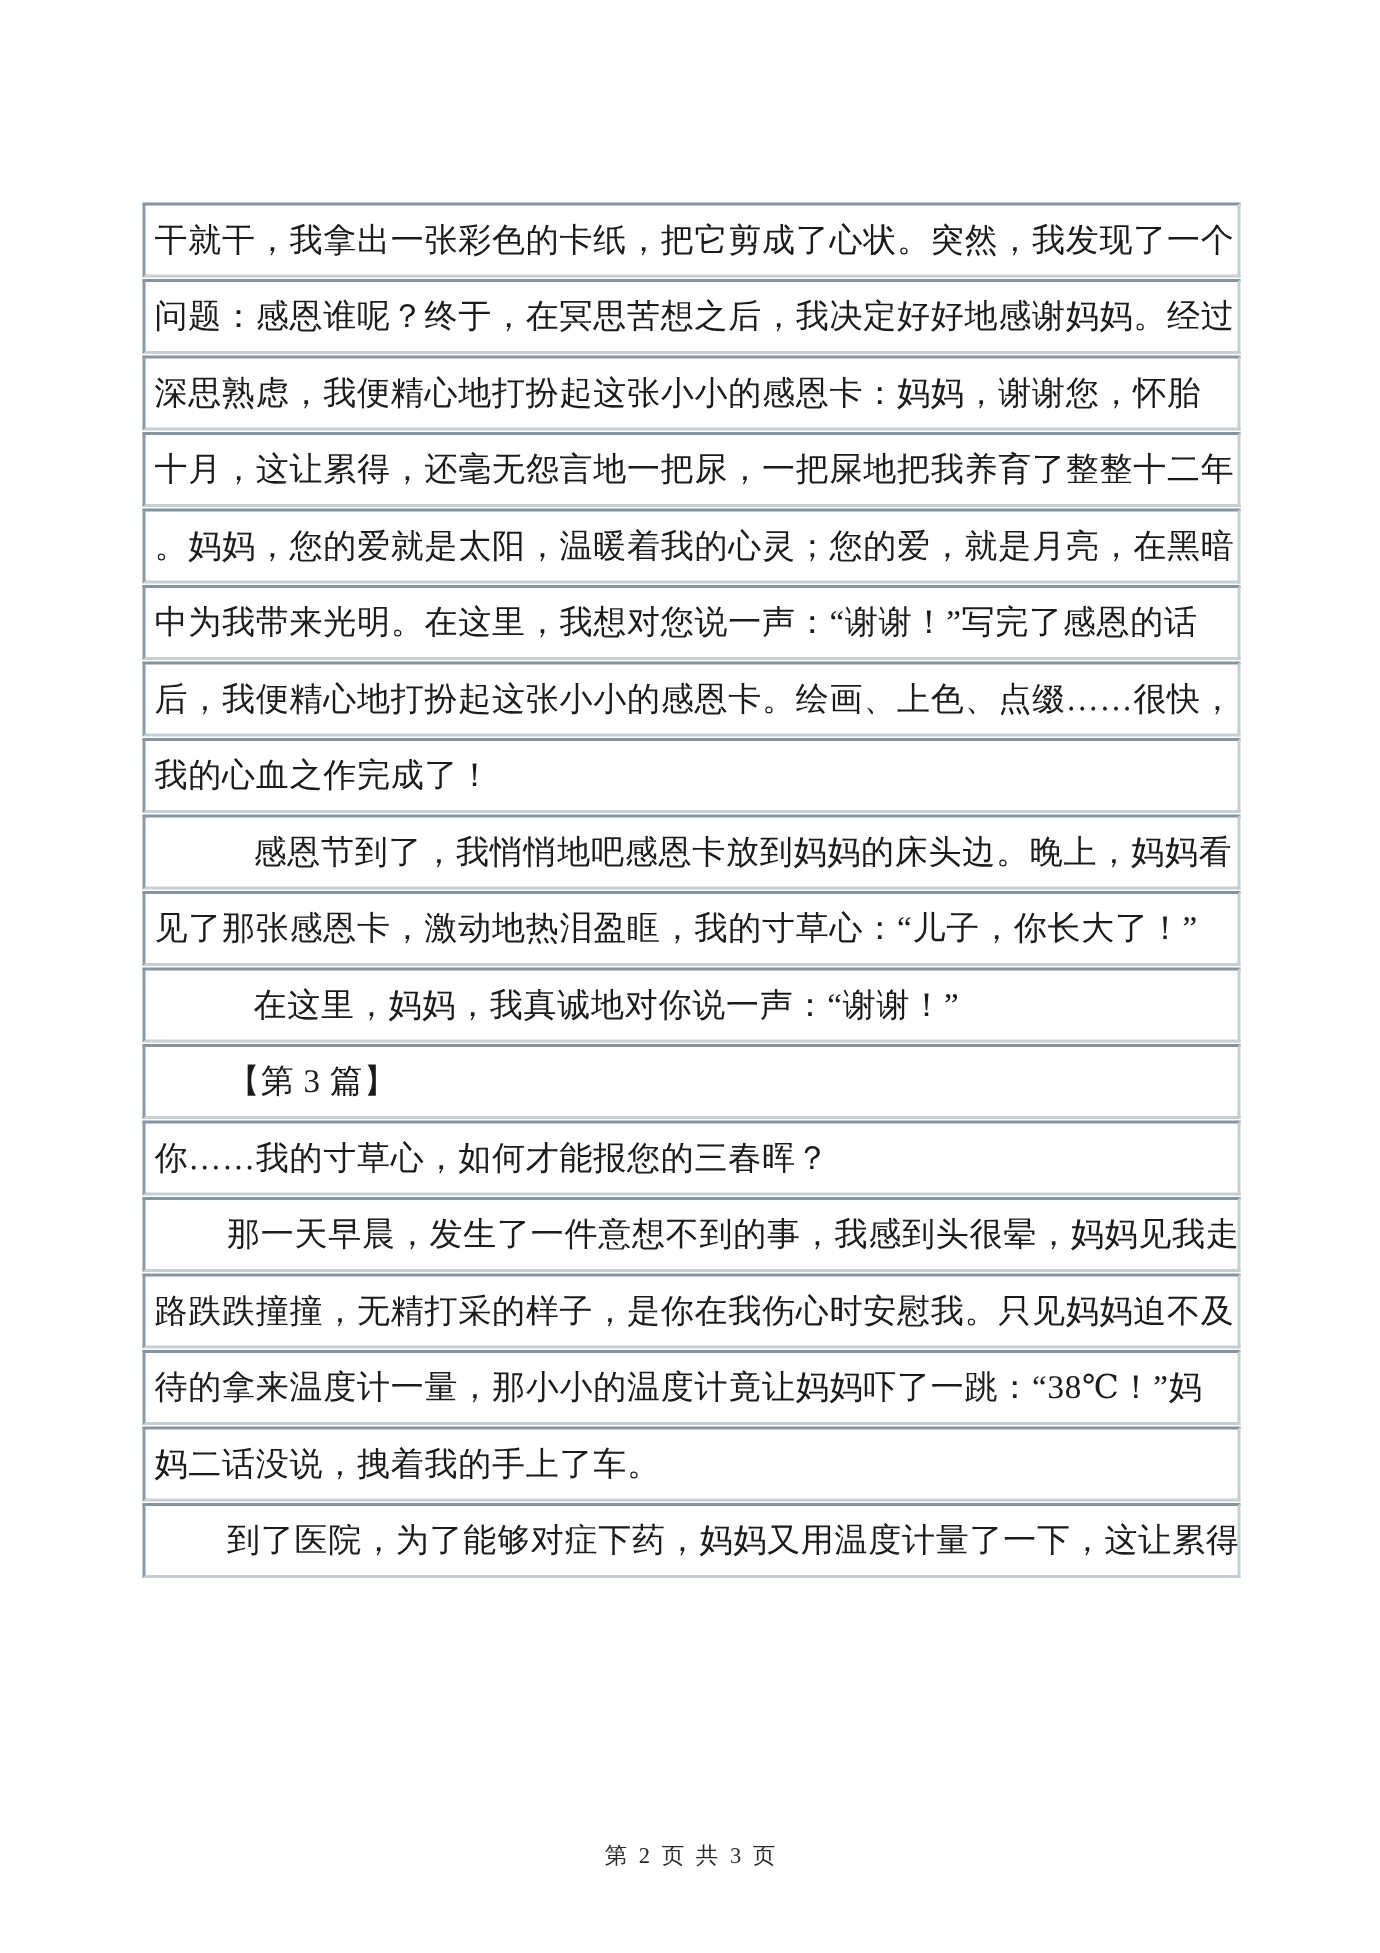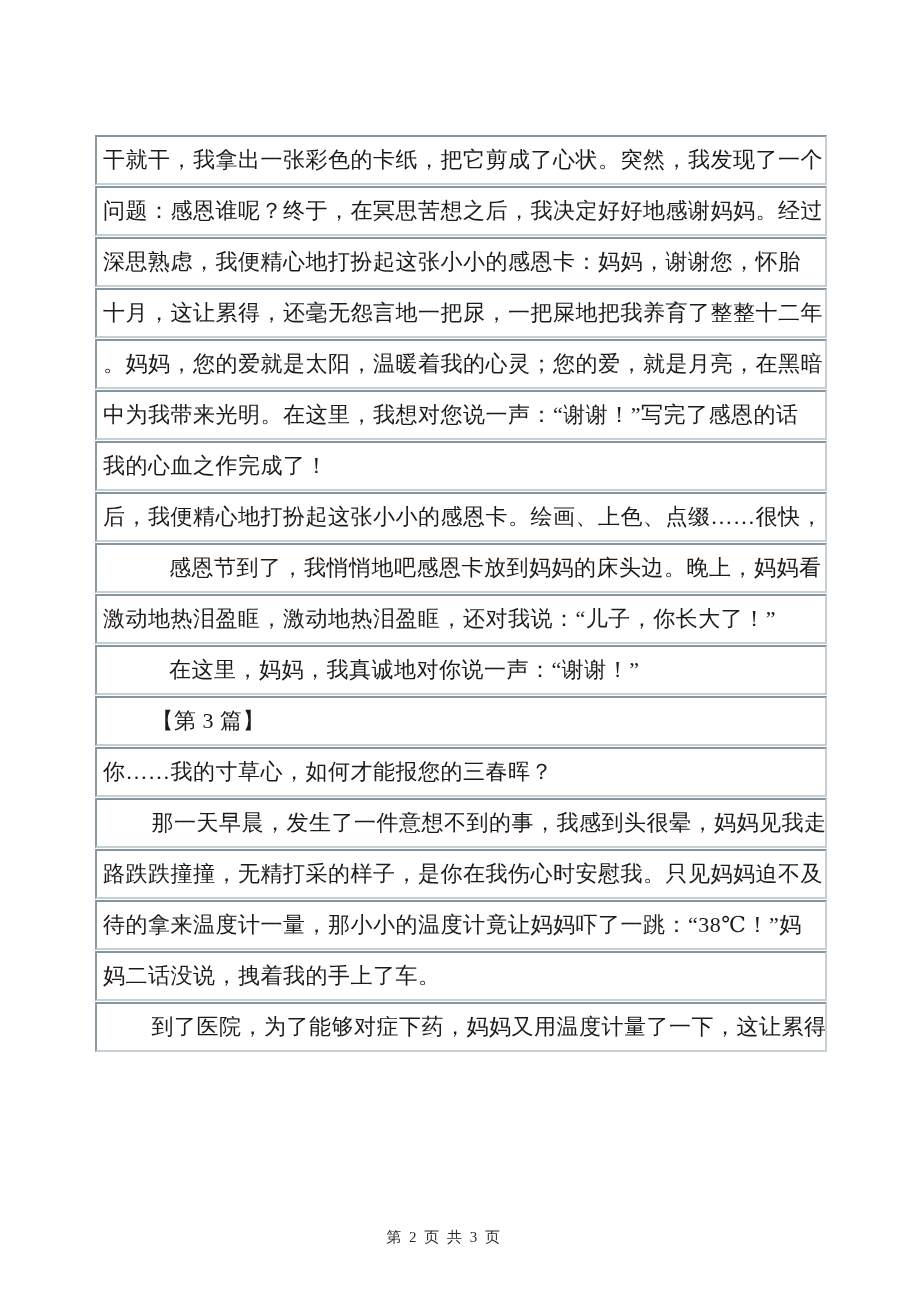--- a/index.html
+++ b/index.html
@@ -38,21 +38,21 @@
     margin: 0;
     padding: 0 4px 0 6px;
     font-size: 22px;
     line-height: 1;
     letter-spacing: 0.5px;
     color: #1b1b1b;
     white-space: nowrap;
   }
   .footer {
     position: absolute;
-    left: 78px;
+    left: 95px;
     top: 1228px;
     width: 732px;
     text-align: center;
   }
   .footer-text {
     font-size: 15px;
     color: #2b2b2b;
     letter-spacing: 2px;
   }
 </style>
@@ -81,33 +81,33 @@
 
   <div class="line-row">
     <p class="line-text">。妈妈，您的爱就是太阳，温暖着我的心灵；您的爱，就是月亮，在黑暗</p>
   </div>
 
   <div class="line-row">
     <p class="line-text">中为我带来光明。在这里，我想对您说一声：“谢谢！”写完了感恩的话</p>
   </div>
 
   <div class="line-row">
-    <p class="line-text">我的心血之作完成了！</p>
+    <p class="line-text">后，我便精心地打扮起这张小小的感恩卡。绘画、上色、点缀……很快，</p>
   </div>
 
   <div class="line-row">
-    <p class="line-text">后，我便精心地打扮起这张小小的感恩卡。绘画、上色、点缀……很快，</p>
+    <p class="line-text">我的心血之作完成了！</p>
   </div>
 
   <div class="line-row">
     <p class="line-text" style="text-indent: 3em;">感恩节到了，我悄悄地吧感恩卡放到妈妈的床头边。晚上，妈妈看</p>
   </div>
 
   <div class="line-row">
-    <p class="line-text">激动地热泪盈眶，激动地热泪盈眶，还对我说：“儿子，你长大了！”</p>
+    <p class="line-text">见了那张感恩卡，激动地热泪盈眶，我的寸草心：“儿子，你长大了！”</p>
   </div>
 
   <div class="line-row">
     <p class="line-text" style="text-indent: 3em;">在这里，妈妈，我真诚地对你说一声：“谢谢！”</p>
   </div>
 
   <div class="line-row">
     <p class="line-text" style="text-indent: 2.2em;">【第 3 篇】</p>
   </div>
 

